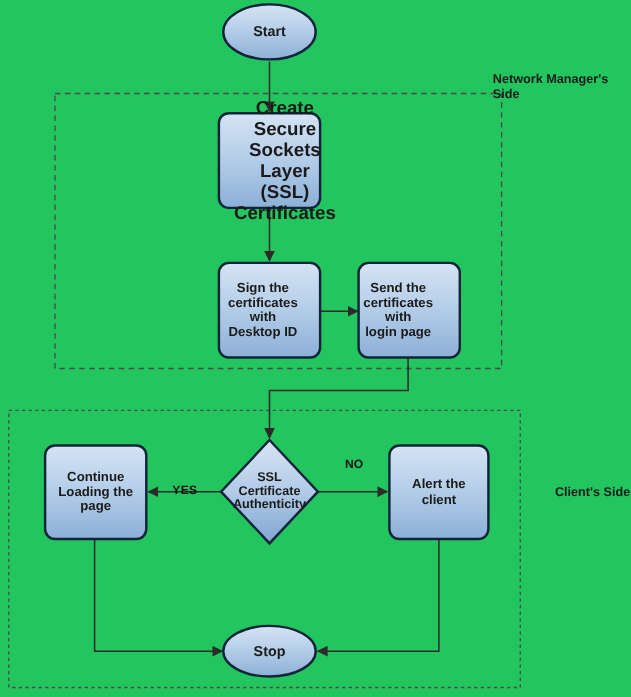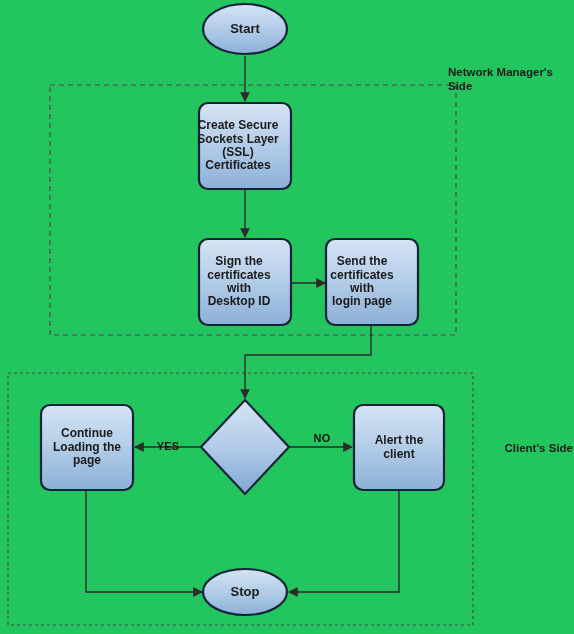--- a/index.html
+++ b/index.html
@@ -104,47 +104,50 @@
 
     <rect x="41" y="405" width="92" height="85" rx="9" ry="9" fill="url(#nodeGrad)" stroke="#11233a" stroke-width="2.2"></rect>
 
     <rect x="354" y="405" width="90" height="85" rx="9" ry="9" fill="url(#nodeGrad)" stroke="#11233a" stroke-width="2.2"></rect>
 
     <ellipse cx="245" cy="592" rx="42" ry="23" fill="url(#nodeGrad)" stroke="#11233a" stroke-width="2.2"></ellipse>
   </svg>
 
   <div class="node-label" style="left:203px;top:5px;width:84px;height:48px;font-size:13px;">Start</div>
 
-  <div class="node-label" style="left:190px;top:103px;width:96px;height:86px;font-size:12px;">Create Secure
+  <div class="node-label" style="left:211px;top:103px;width:96px;height:86px;font-size:17px;">Create Secure
 Sockets Layer
 (SSL)
 Certificates</div>
 
   <div class="node-label" style="left:197px;top:239px;width:84px;height:86px;font-size:12px;">Sign the
 certificates
 with
 Desktop ID</div>
 
   <div class="node-label" style="left:324px;top:239px;width:76px;height:86px;font-size:12px;">Send the
 certificates
 with
 login page</div>
 
+  <div class="node-label" style="left:192px;top:418px;width:106px;height:58px;font-size:11.5px;">SSL
+Certificate
+Authenticity</div>
 
   <div class="node-label" style="left:39px;top:405px;width:96px;height:85px;font-size:12px;">Continue
 Loading the
 page</div>
 
   <div class="node-label" style="left:203px;top:569px;width:84px;height:46px;font-size:13px;">Stop</div>
 
   <div class="node-label" style="left:352px;top:405px;width:94px;height:85px;font-size:12px;">Alert the
 client</div>
 
   <div class="edge-label" style="left:142px;top:440px;width:52px;">YES</div>
 
-  <div class="edge-label" style="left:300px;top:432px;width:44px;">NO</div>
+  <div class="edge-label" style="left:300px;top:416px;width:44px;">NO</div>
 
   <div class="region-label" style="left:448px;top:66px;width:124px;white-space:pre-line;">Network Manager's
 Side</div>
 
   <div class="region-label" style="left:481px;top:442px;width:92px;text-align:right;white-space:pre-line;">Client's Side</div>
 
 </div>
 
 </body></html>

